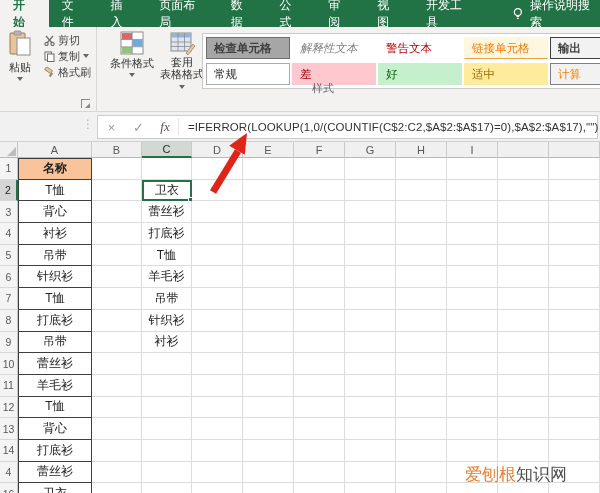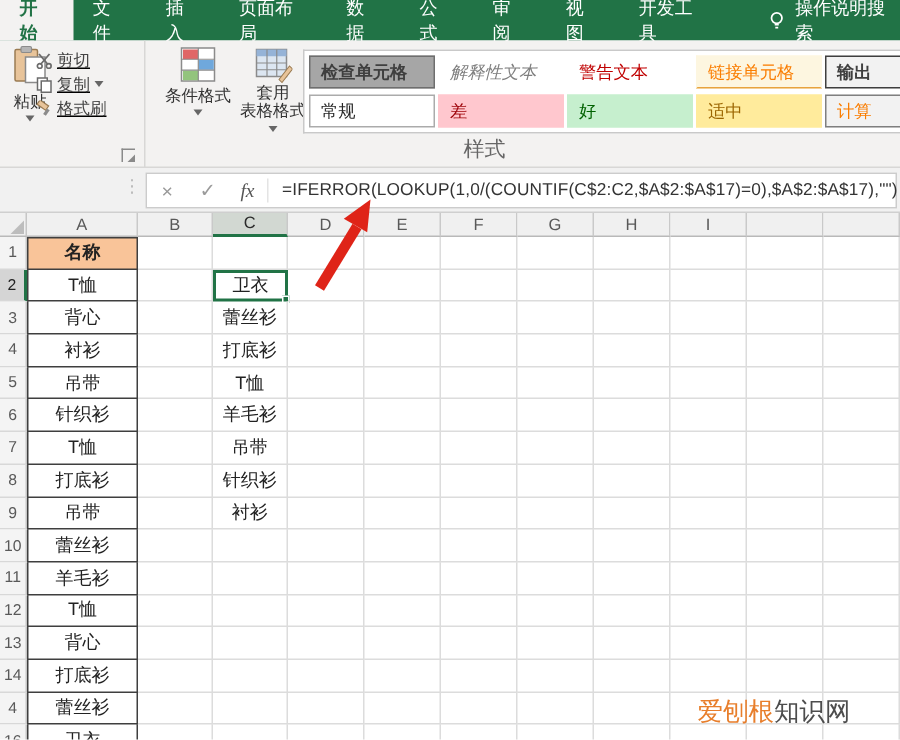--- a/index.html
+++ b/index.html
@@ -10,34 +10,34 @@
   .tabbar { position:absolute; top:0; left:0; width:600px; height:27px; background:#217346; display:flex; align-items:stretch; }
   .tab { color:#fff; font-size:12px; padding:0 13px; display:flex; align-items:center; cursor:default; }
   .tab.active { background:#f3f2f1; color:#217346; font-weight:bold; }
   .tellme { display:flex; align-items:center; color:#fff; font-size:12px; margin-left:28px; gap:6px; }
 
   
   .ribbon { position:absolute; top:27px; left:0; width:600px; height:85px; background:#f3f2f1; border-bottom:1px solid #d8d7d6; }
   .grp-clipboard { position:absolute; left:0; top:0; width:97px; height:85px; border-right:1px solid #d8d7d6; }
   .paste-btn { position:absolute; left:4px; top:3px; width:32px; height:60px; display:flex; flex-direction:column; align-items:center; }
   .paste-btn .lbl { font-size:11px; color:#333; margin-top:2px;text-align:center; }
-  .small-btns { position:absolute; left:24px; top:5px; width:58px;text-decoration:underline; }
+  .small-btns { position:absolute; left:44px; top:5px; width:58px; }
   .sbtn { display:flex; align-items:center; gap:3px; height:16px; font-size:11px; color:#444; }
   .grp-label-row { position:absolute; bottom:2px; left:0; right:0; height:16px; font-size:11px; color:#666; display:flex; align-items:center; justify-content:center; }
   .launcher { position:absolute; right:6px; bottom:4px; width:9px; height:9px; border-left:1px solid #8a8a8a; border-top:1px solid #8a8a8a; }
   .launcher:after { content:""; position:absolute; right:0; bottom:0; width:0; height:0; border-style:solid; border-width:0 0 5px 5px; border-color:transparent transparent #8a8a8a transparent; }
   .grp-styles { position:absolute; left:98px; top:0; width:502px; height:85px; }
   .big-btn { position:absolute; top:3px; display:flex; flex-direction:column; align-items:center; font-size:11px; color:#333; }
   .cond-btn { left:8px; width:52px; }
   .table-btn { left:58px; width:52px; text-align:center; line-height:12px; }
   .caret { display:inline-block; width:0; height:0; border-left:3px solid transparent; border-right:3px solid transparent; border-top:4px solid #666; vertical-align:middle; }
   .gallery { position:absolute; left:104px; top:6px; right:0; height:56px; background:#fff; border:1px solid #c9c9c9; border-right:none; overflow:hidden; padding:3px 0 0 3px; }
   .chiprow { display:flex; gap:2px; margin-bottom:4px; }
   .chip { width:84px; height:22px; flex:0 0 84px; font-size:11.5px; display:flex; align-items:center; padding-left:7px; border:1px solid transparent; white-space:nowrap; overflow:hidden; }
-  .styles-label { position:absolute; bottom:4px; left:0; width:450px; height:16px; font-size:14px; color:#666; display:flex; align-items:center; justify-content:center; }
+  .styles-label { position:absolute; bottom:16px; left:0; width:450px; height:16px; font-size:11px; color:#666; display:flex; align-items:center; justify-content:center; }
 
   
   .fbar { position:absolute; top:112px; left:0; width:600px; height:30px; background:#f1f1f1; border-bottom:1px solid #cfcfcf; }
   .namebox { position:absolute; left:2px; top:3px; width:73px; height:24px; background:#fff; border:1px solid #cccccc; display:flex; align-items:center; font-size:12px; color:#222; padding-left:8px; }
   .namebox .nb-caret { position:absolute; right:6px; top:10px; }
   .fb-dots { position:absolute; left:82px; top:5px; color:#b9b9b9; font-size:12px; }
   .fbox { position:absolute; left:97px; top:3px; width:501px; height:24px; background:#fff; border:1px solid #cccccc; display:flex; align-items:center; }
   .fb-ic { width:27px; text-align:center; color:#9a9a9a; font-size:13px; flex:0 0 27px; }
   .fb-fx { color:#555; font-size:13px; font-family:"Liberation Serif",serif; font-style:italic; border-right:1px solid #e4e4e4; }
   .formula-text { font-size:11.5px; color:#333; padding-left:9px; white-space:nowrap; letter-spacing:0.1px; }

